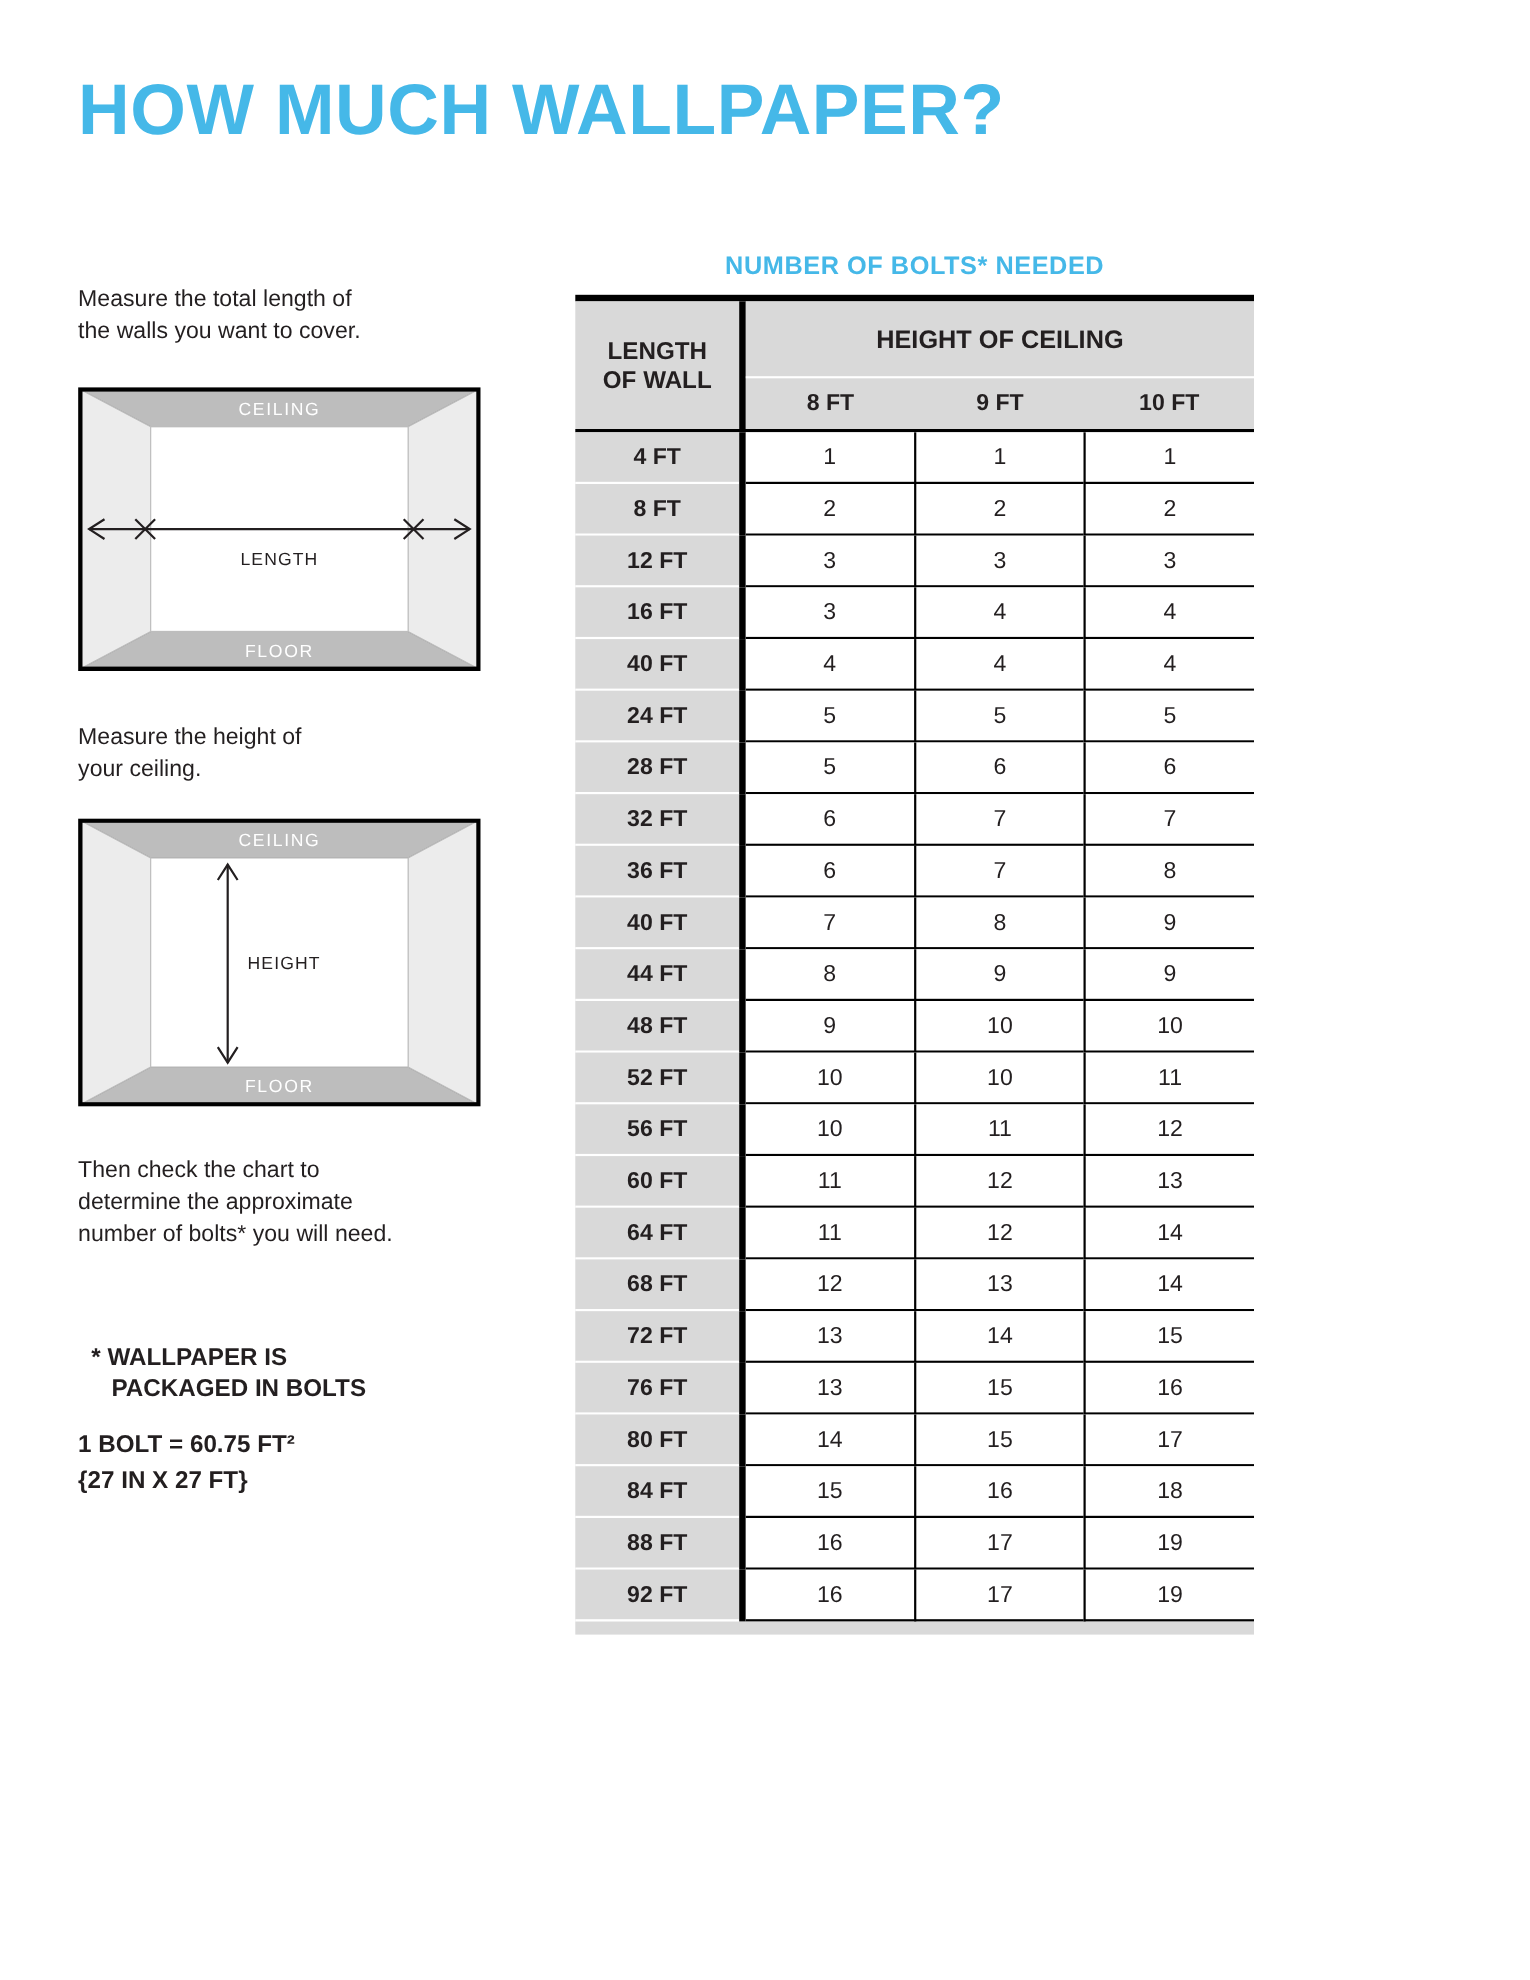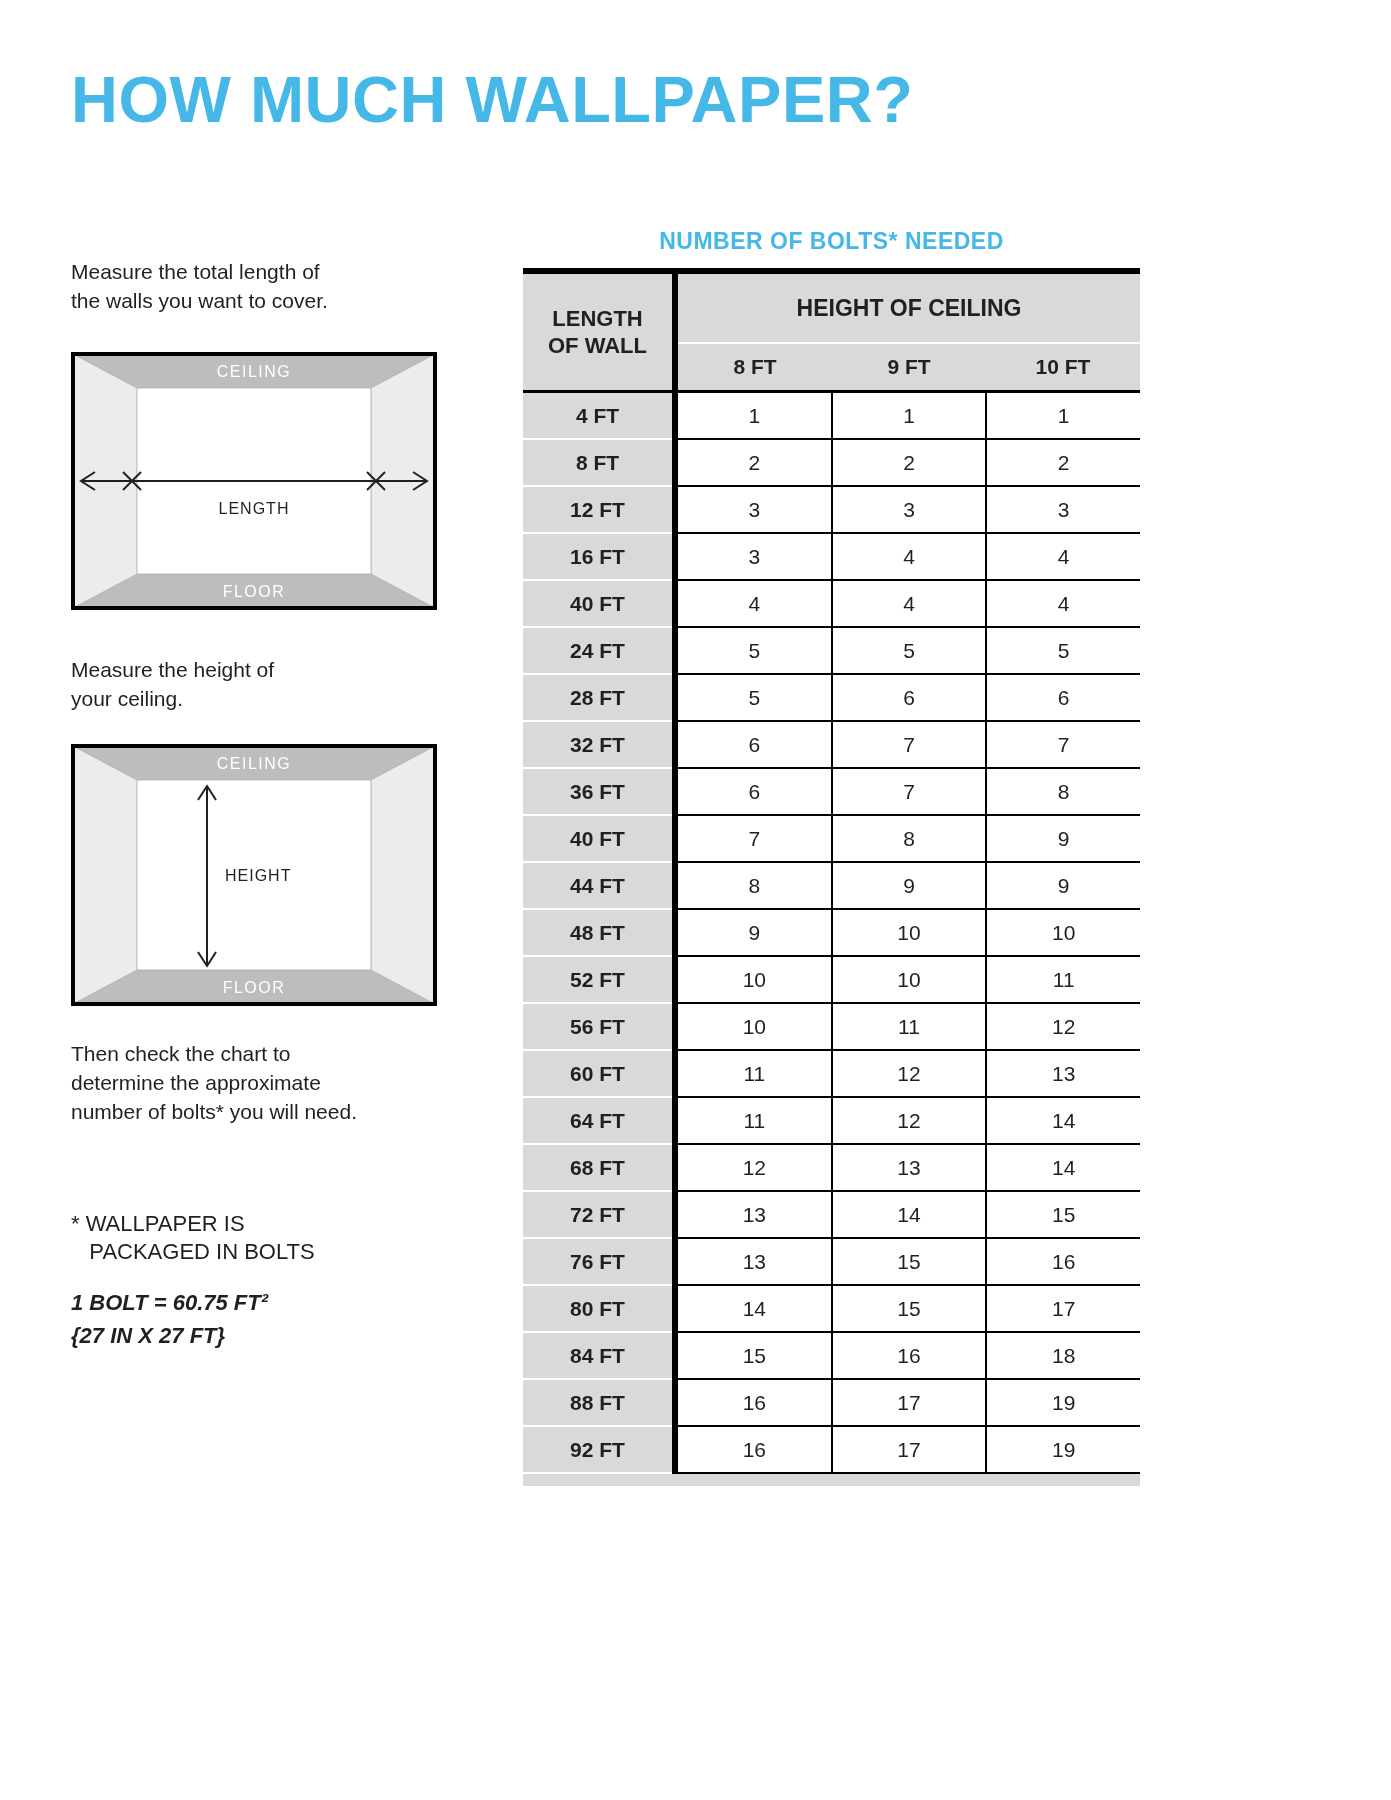--- a/index.html
+++ b/index.html
@@ -25,26 +25,26 @@
   .section-heading{
     margin:0; font-size:23px; font-weight:bold; letter-spacing:0.5px; color:var(--accent);
   }
   .body-text{
     margin:0; font-size:21px; line-height:1.4; white-space:pre-line; color:var(--text);
   }
   .para1{ margin-top:29px; }
   .room-svg{ display:block; margin-top:36px; }
   .para2{ margin-top:45px; }
   .room-svg2{ display:block; margin-top:30px; }
-  .para3{ margin-top:33px; }
+  .para3{ margin-top:43px; }
   .note-text{
-    margin:0; margin-top:83px; font-size:22px; font-weight:normal; line-height:1.3;
+    margin:12px; margin-top:83px; font-size:22px; font-weight:bold; line-height:1.3;
     white-space:pre-wrap; color:var(--text);
   }
-  .bold-line{ margin:0; margin-top:23px; font-size:22px; font-weight:bold; color:var(--text);font-style:italic; }
+  .bold-line{ margin:0; margin-top:23px; font-size:22px; font-weight:bold; color:var(--text); }
   .dims{ margin-top:7px; }
 
   .table-heading{
     position:absolute; left:523px; top:228px; width:617px; margin:0; text-align:center;
     font-size:23px; font-weight:bold; letter-spacing:0.5px; color:var(--accent);
   }
 
   .bolt-table{
     position:absolute; left:523px; top:268px; width:617px;
     border-top:6px solid #000;

